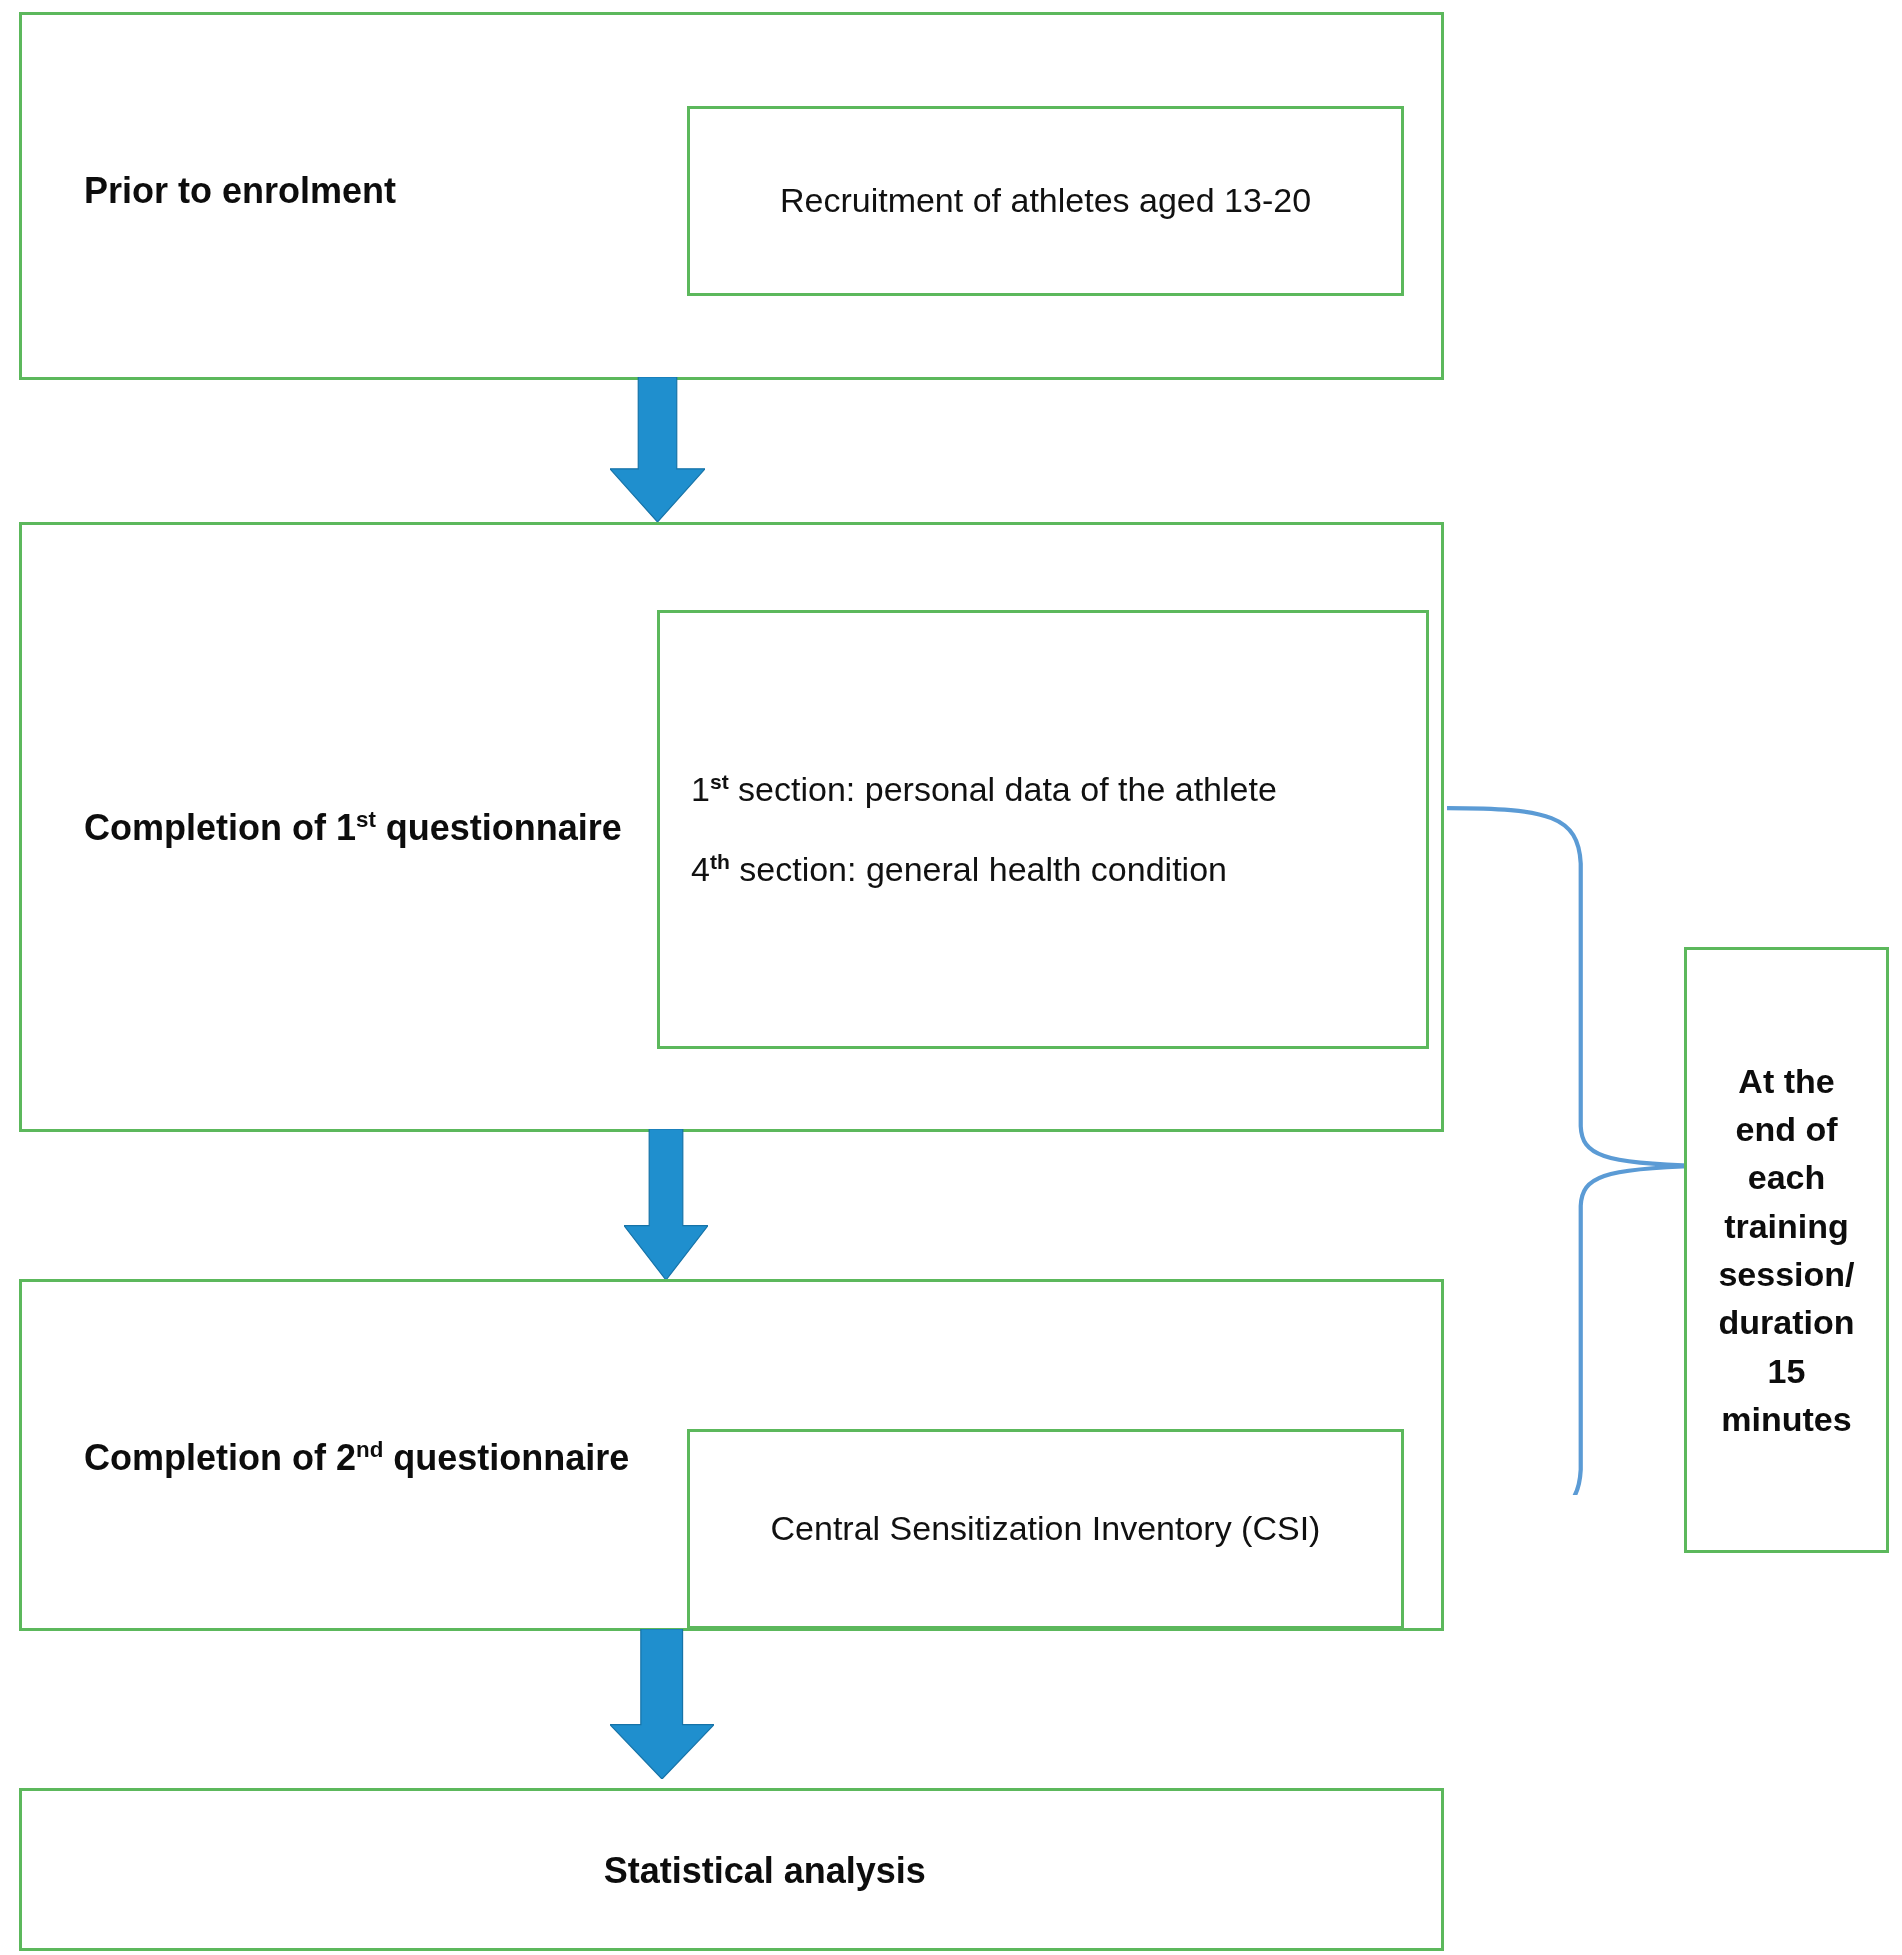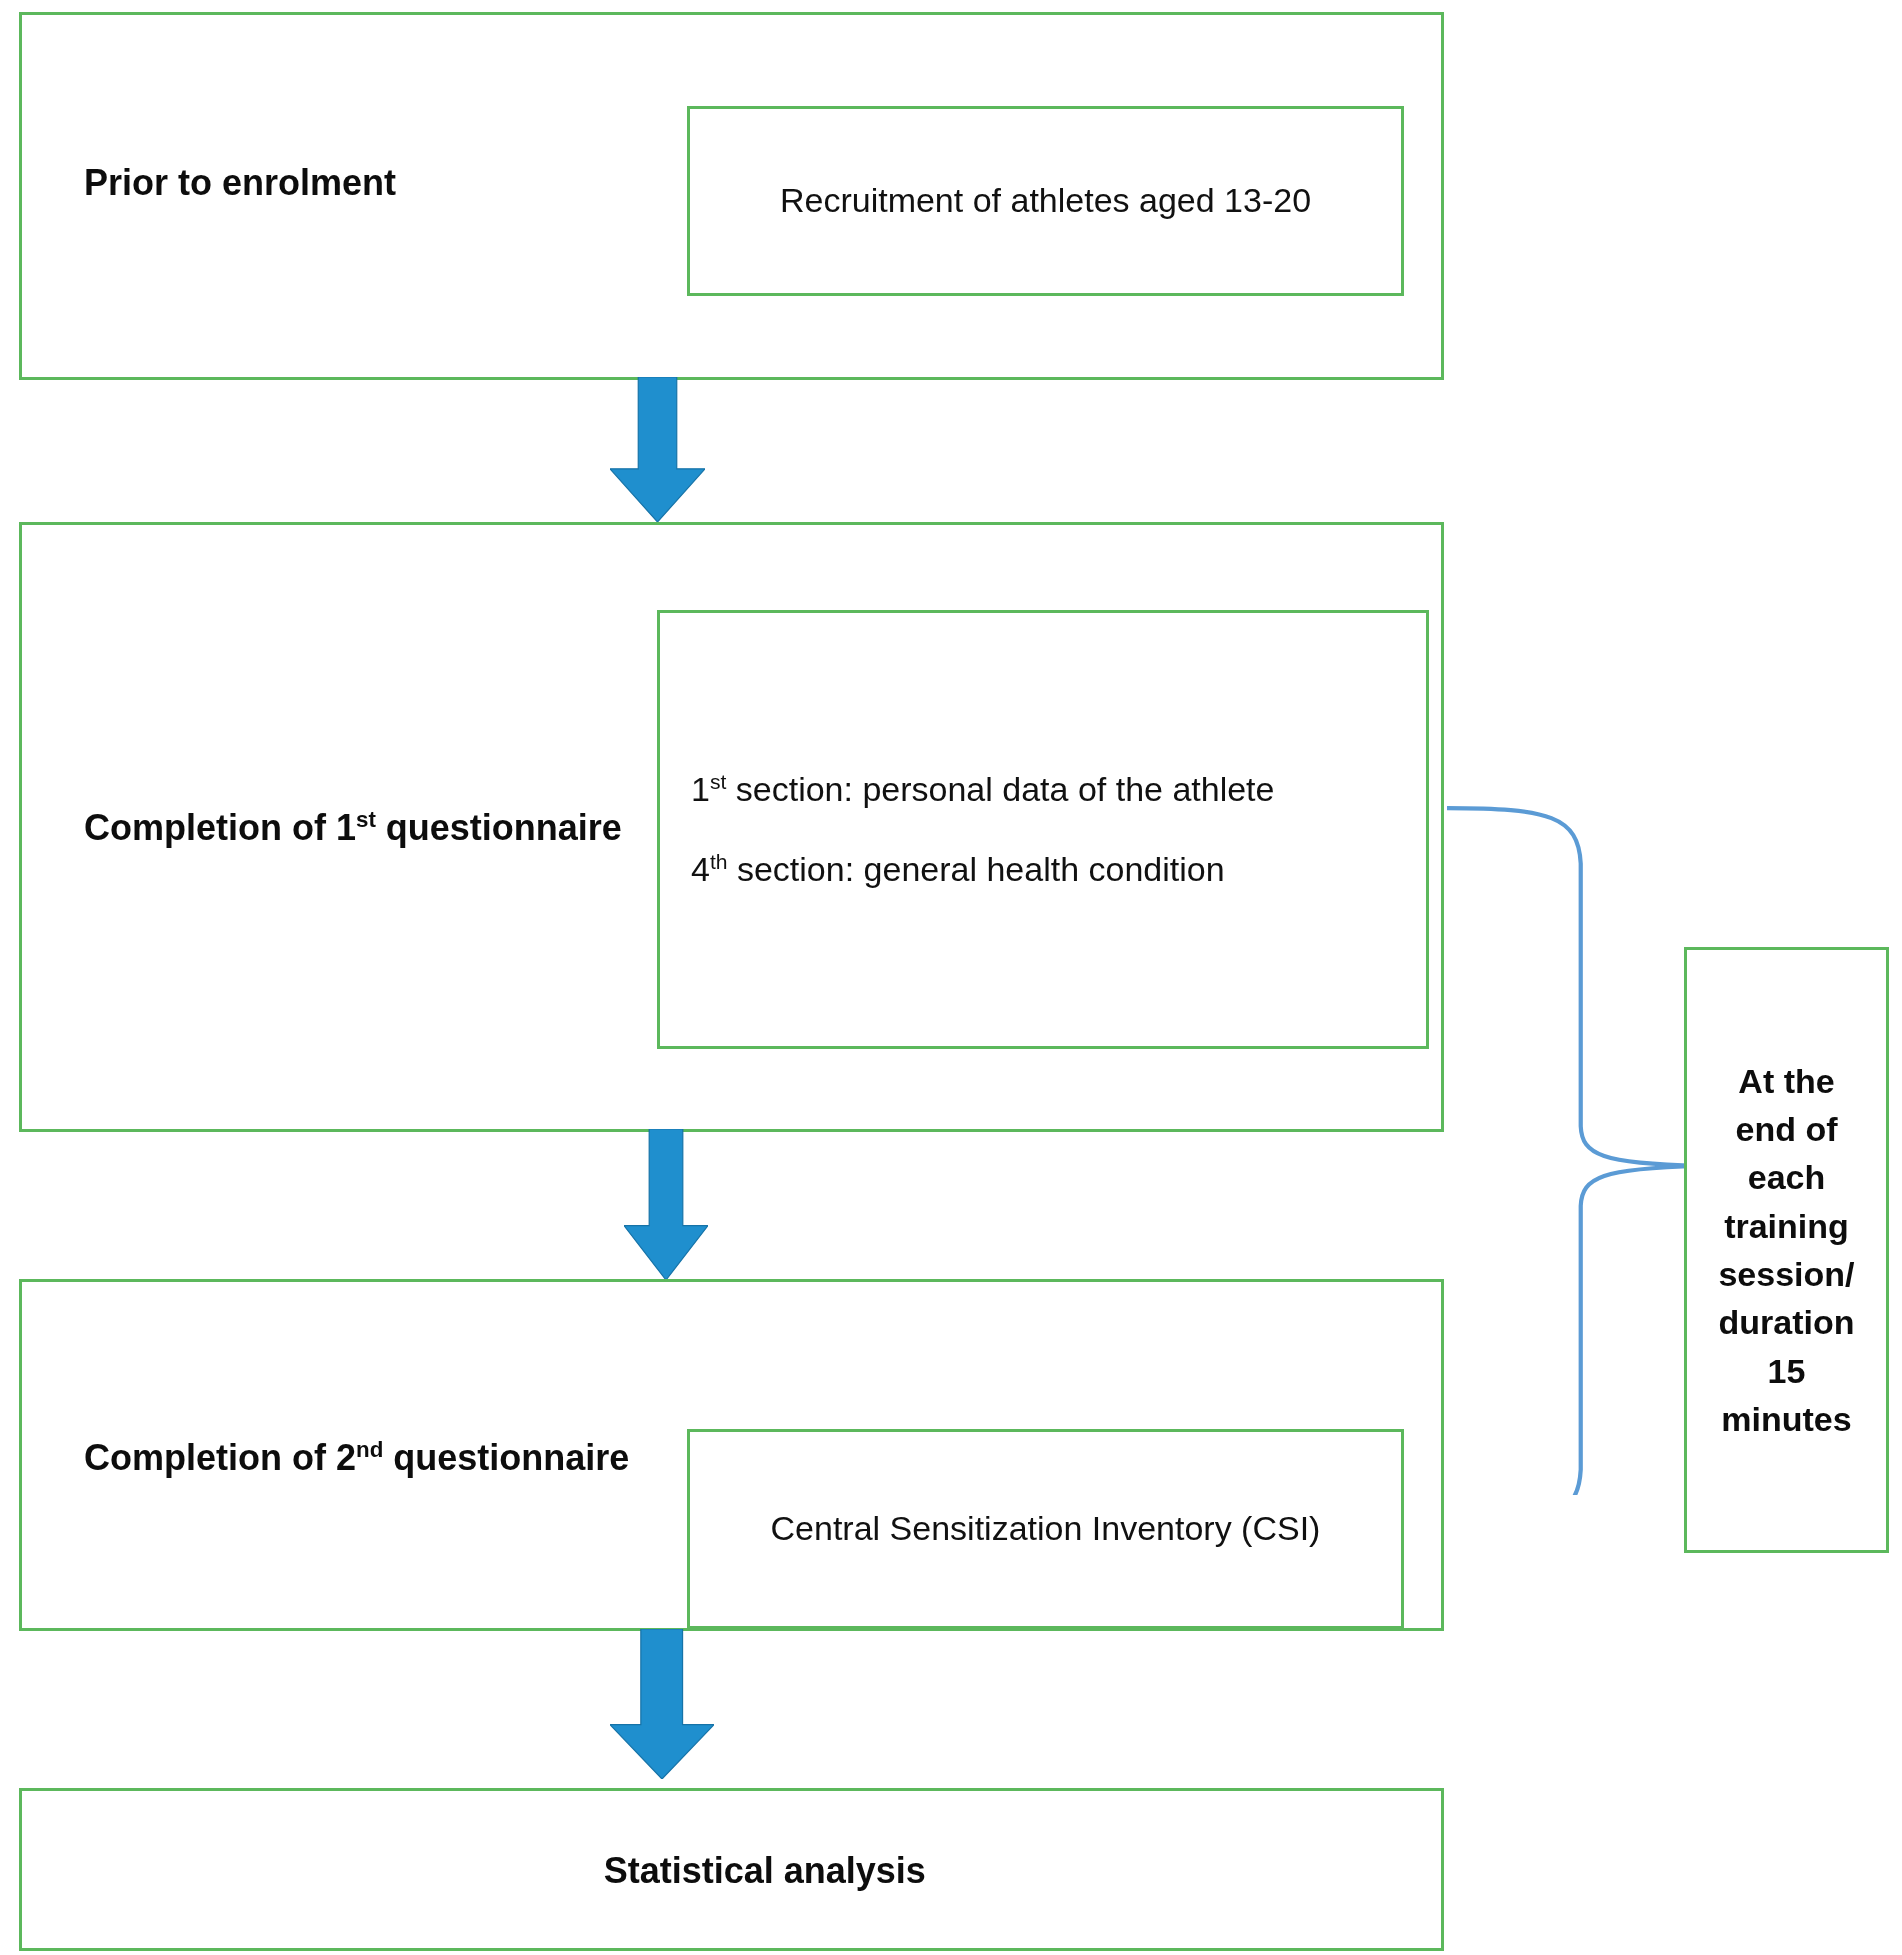--- a/index.html
+++ b/index.html
@@ -62,20 +62,21 @@
   }
   .section-list {
     display: flex;
     flex-direction: column;
     gap: 41px;
   }
   sup {
     font-size: 0.62em;
     vertical-align: super;
     line-height: 0;
+    font-weight: bold;
   }
 
   
   .note-box {
     position: absolute;
     box-sizing: border-box;
     border: 3px solid #5cb85c;
     background: #ffffff;
     display: flex;
     align-items: center;
@@ -123,21 +124,21 @@
     color: #0d0d0d;
   }
 </style>
 </head>
 <body>
 
 <div id="canvas">
 
   <div class="stage-box" style="left:19.3px; top:12px; width:1425px; height:368px;"></div>
 
-  <div class="stage-label" style="left:84px; top:163px;">Prior to enrolment</div>
+  <div class="stage-label" style="left:84px; top:171px;">Prior to enrolment</div>
 
   <div class="inner-box" style="left:687px; top:106px; width:717px; height:190px; align-items:center;">
     <div class="inner-text inner-center">Recruitment of athletes aged 13-20</div>
   </div>
 
   <div class="arrow" style="left:610px; top:377px; width:95px; height:145px;">
     <svg viewBox="0 0 158 240" preserveAspectRatio="none" aria-hidden="true">
       <polygon points="47,0 111,0 111,152 158,152 79,240 0,152 47,152" fill="#1f8fce" stroke="#1673a8" stroke-width="2"></polygon>
     </svg>
   </div>

